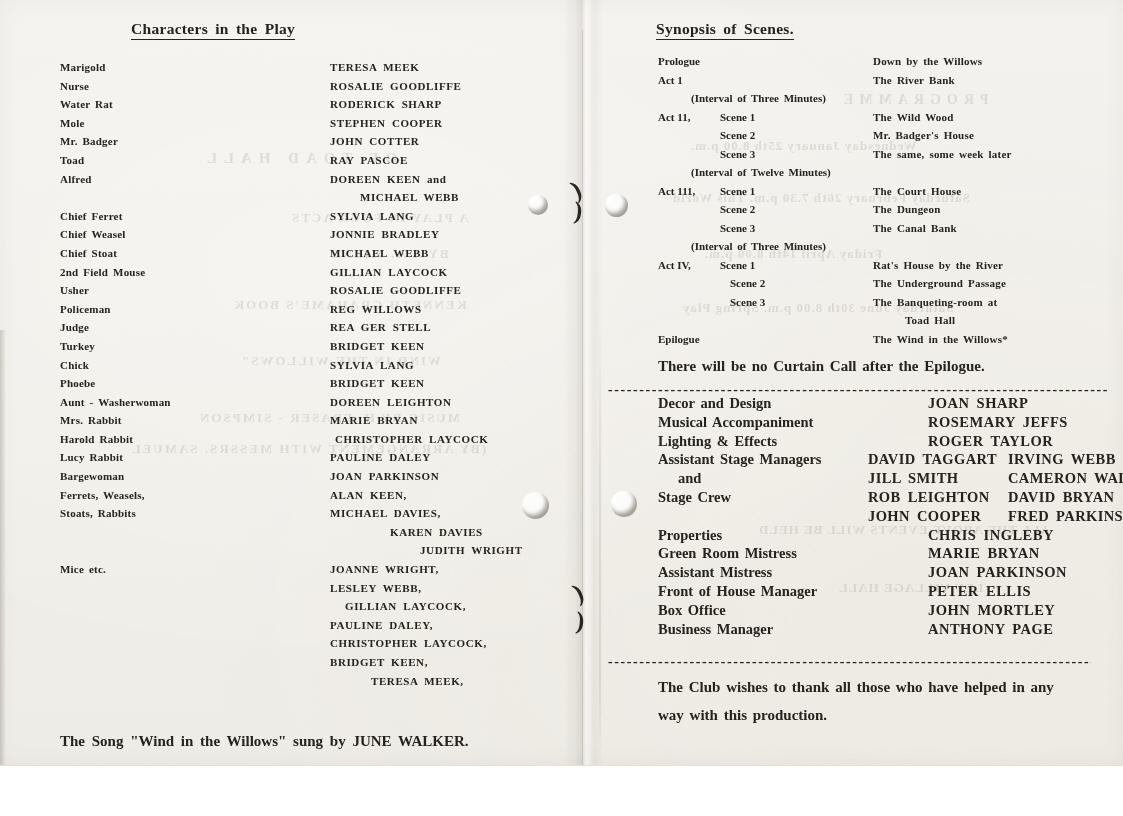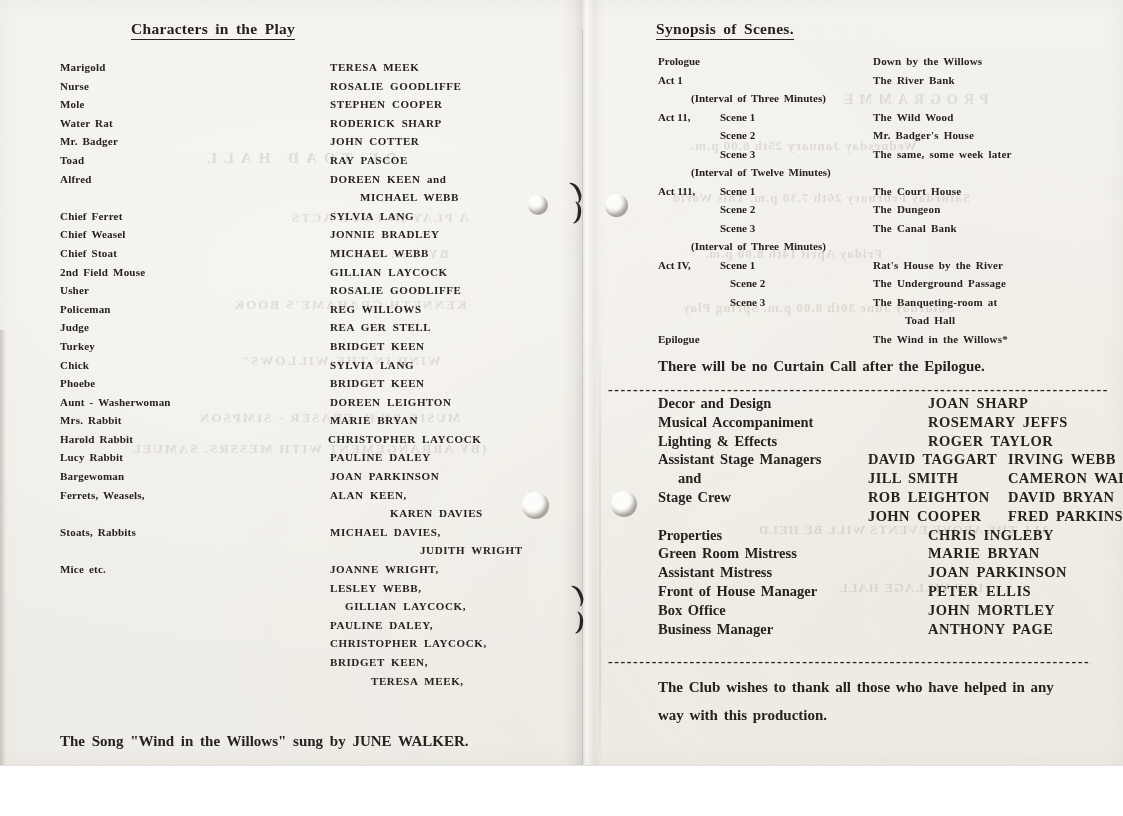--- a/index.html
+++ b/index.html
@@ -104,28 +104,28 @@
       <div class="list cast-list">
           <div class="line">
             <span class="role">Marigold</span>
             <span class="name" style="left: 270px;">TERESA MEEK</span>
           </div>
           <div class="line">
             <span class="role">Nurse</span>
             <span class="name" style="left: 270px;">ROSALIE GOODLIFFE</span>
           </div>
           <div class="line">
+            <span class="role">Water Rat</span>
+            <span class="name" style="left: 270px;">RODERICK SHARP</span>
+          </div>
+          <div class="line">
             <span class="role">Mole</span>
             <span class="name" style="left: 270px;">STEPHEN COOPER</span>
           </div>
           <div class="line">
-            <span class="role">Water Rat</span>
-            <span class="name" style="left: 270px;">RODERICK SHARP</span>
-          </div>
-          <div class="line">
             <span class="role">Mr. Badger</span>
             <span class="name" style="left: 270px;">JOHN COTTER</span>
           </div>
           <div class="line">
             <span class="role">Toad</span>
             <span class="name" style="left: 270px;">RAY PASCOE</span>
           </div>
           <div class="line">
             <span class="role">Alfred</span>
             <span class="name" style="left: 270px;">DOREEN KEEN and</span>
@@ -176,40 +176,40 @@
           <div class="line">
             <span class="role">Aunt - Washerwoman</span>
             <span class="name" style="left: 270px;">DOREEN LEIGHTON</span>
           </div>
           <div class="line">
             <span class="role">Mrs. Rabbit</span>
             <span class="name" style="left: 270px;">MARIE BRYAN</span>
           </div>
           <div class="line">
             <span class="role">Harold Rabbit</span>
-            <span class="name" style="left: 268px;">CHRISTOPHER LAYCOCK</span>
+            <span class="name" style="left: 275px;">CHRISTOPHER LAYCOCK</span>
           </div>
           <div class="line">
             <span class="role">Lucy Rabbit</span>
             <span class="name" style="left: 270px;">PAULINE DALEY</span>
           </div>
           <div class="line">
             <span class="role">Bargewoman</span>
             <span class="name" style="left: 270px;">JOAN PARKINSON</span>
           </div>
           <div class="line">
             <span class="role">Ferrets, Weasels,</span>
             <span class="name" style="left: 270px;">ALAN KEEN,</span>
           </div>
           <div class="line">
-            <span class="name" style="left: 330px;">KAREN DAVIES</span>
-          </div>
-          <div class="line">
             <span class="role">Stoats, Rabbits</span>
             <span class="name" style="left: 270px;">MICHAEL DAVIES,</span>
+          </div>
+          <div class="line">
+            <span class="name" style="left: 330px;">KAREN DAVIES</span>
           </div>
           <div class="line">
             <span class="name" style="left: 360px;">JUDITH WRIGHT</span>
           </div>
           <div class="line">
             <span class="role">Mice etc.</span>
             <span class="name" style="left: 270px;">JOANNE WRIGHT,</span>
           </div>
           <div class="line">
             <span class="name" style="left: 270px;">LESLEY WEBB,</span>

